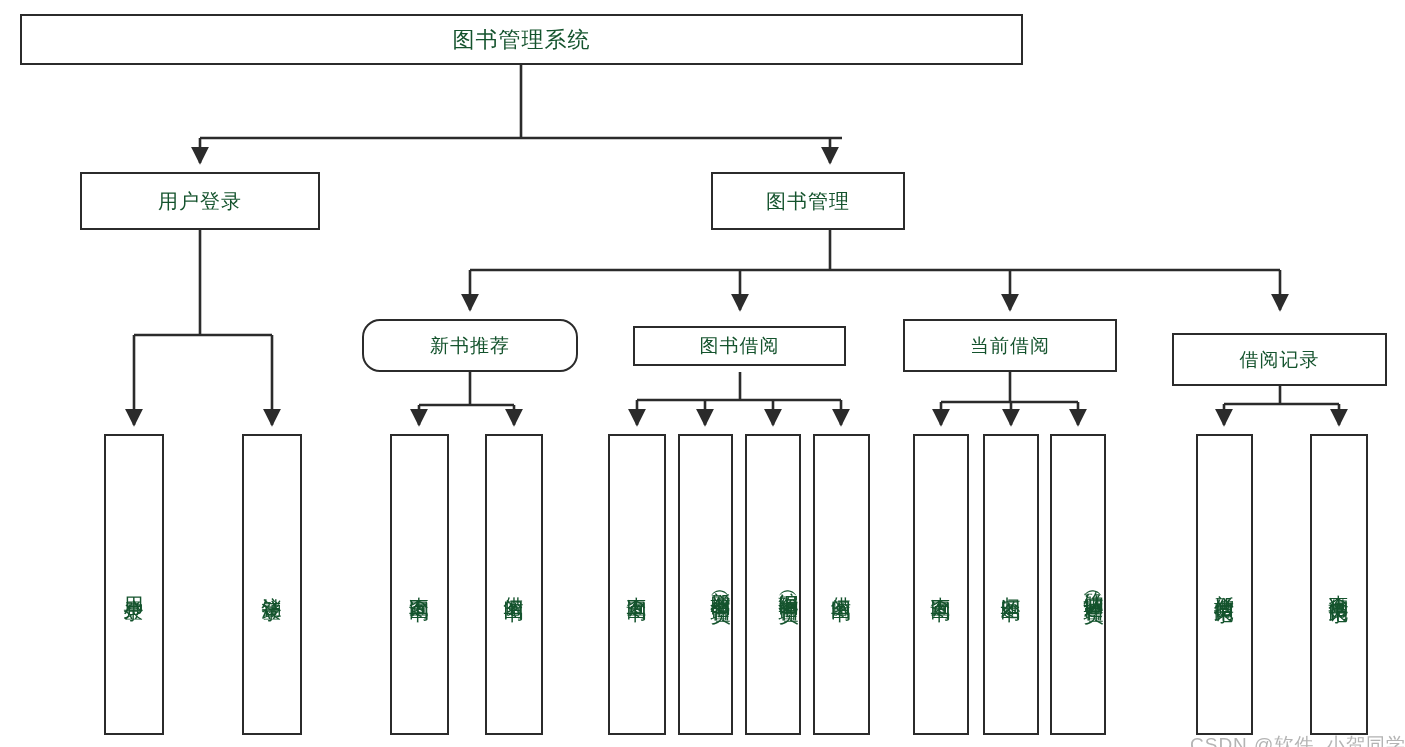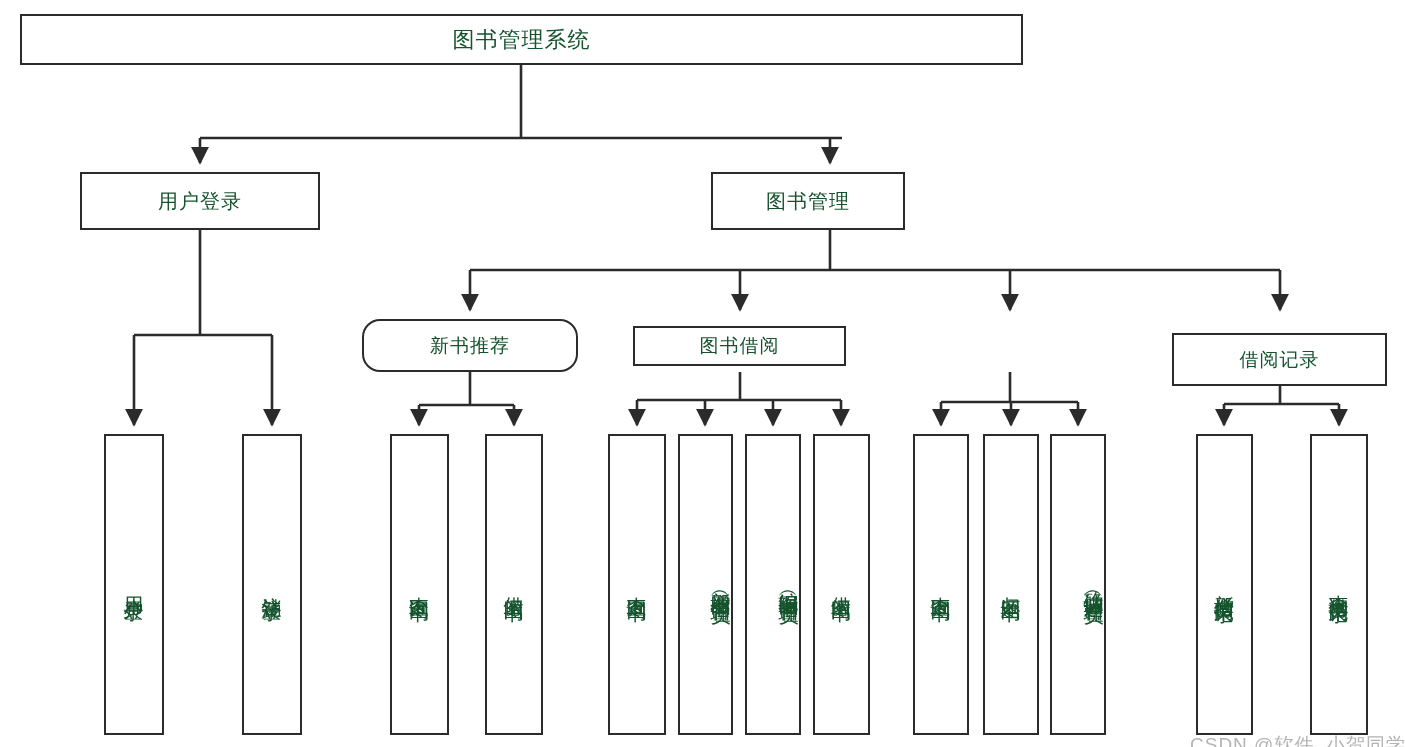--- a/index.html
+++ b/index.html
@@ -136,20 +136,23 @@
   <div class="node level2" style="left:711px; top:172px; width:194px; height:58px;">
     <span>图书管理</span>
   </div>
 
   <div class="node level3" style="left:362px; top:319px; width:216px; height:53px;border-radius:18px;">
     <span>新书推荐</span>
   </div>
   <div class="node level3" style="left:633px; top:319px; width:213px; height:40px;margin-top:7px;">
     <span>图书借阅</span>
   </div>
+  <div class="node level3" style="left:903px; top:319px; width:214px; height:53px;">
+    <span>当前借阅</span>
+  </div>
   <div class="node level3" style="left:1172px; top:333px; width:215px; height:53px;">
     <span>借阅记录</span>
   </div>
 
   <div class="node leaf" style="left:104px; top:434px; width:60px; height:301px;">
     <span class="vtext">用户登录</span>
   </div>
   <div class="node leaf" style="left:242px; top:434px; width:60px; height:301px;">
     <span class="vtext">注销登录</span>
   </div>

